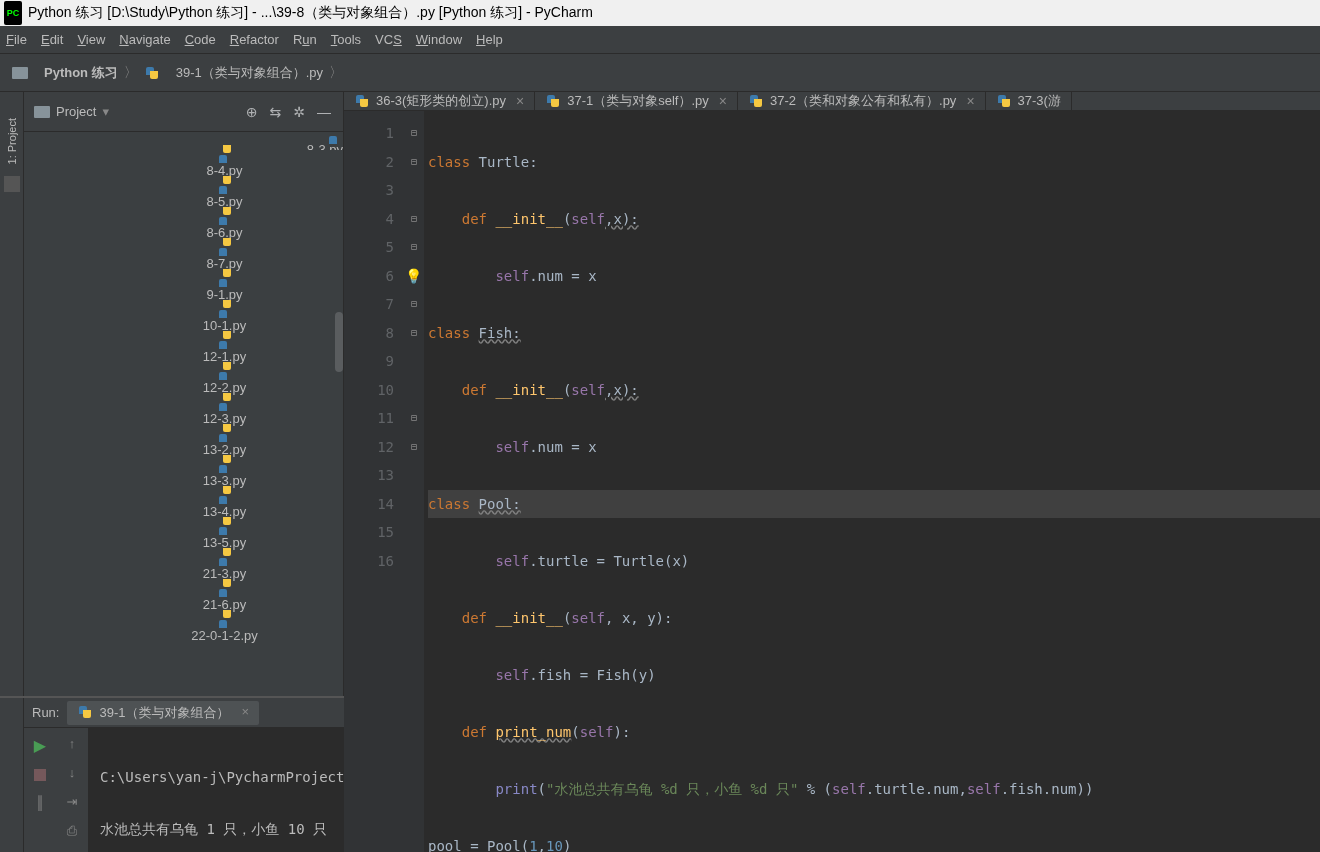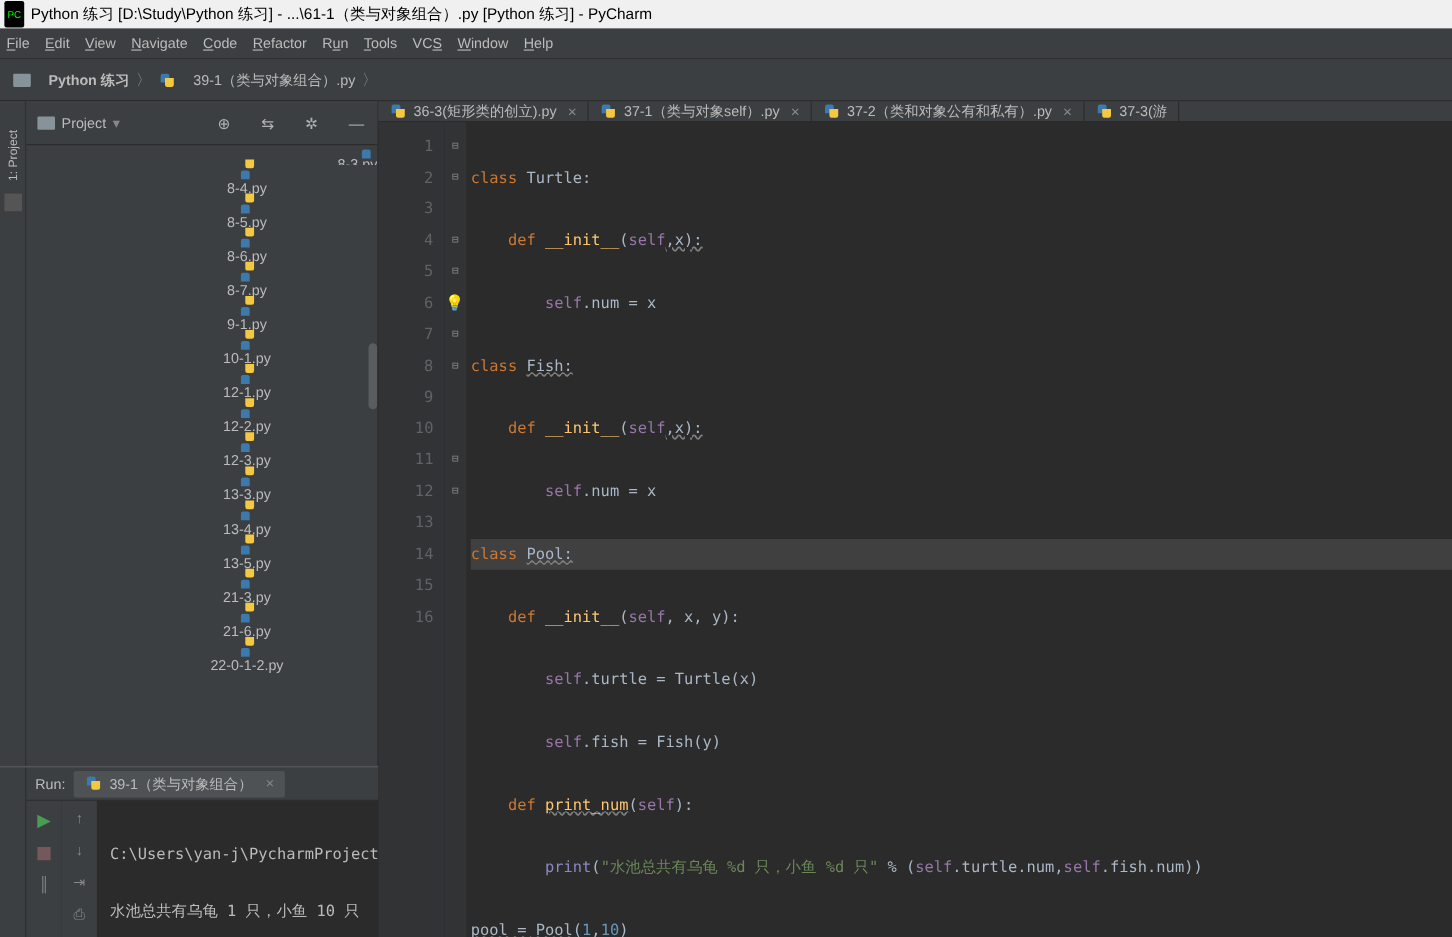--- a/index.html
+++ b/index.html
@@ -1,32 +1,32 @@
 <!DOCTYPE html>
 <html><head>
 <meta charset="utf-8">
 <style>
 * { margin: 0; padding: 0; box-sizing: border-box; }
 body { font-family: "Segoe UI", Arial, sans-serif; background: #3c3f41; color: #bbbbbb; font-size: 13px; overflow: hidden; width: 1320px; height: 852px; }
 .titlebar { background: #f0f0f0; color: #000; height: 26px; display: flex; align-items: center; padding: 0 4px; font-size: 14px; }
-.titlebar .pc-icon { width: 18px; height: 24px; background: #000; color: #0f0; font-size: 9px; font-weight: normal; display: inline-flex; align-items: center; justify-content: center; margin-right: 6px; border-radius: 2px; }
+.titlebar .pc-icon { width: 18px; height: 24px; background: #000; color: #0f0; font-size: 9px; font-weight: bold; display: inline-flex; align-items: center; justify-content: center; margin-right: 6px; border-radius: 2px; }
 .menubar { height: 28px; background: #3c3f41; display: flex; align-items: center; padding: 0 6px; gap: 14px; color: #bbb; border-bottom: 1px solid #2b2b2b; }
 .menubar span u { text-decoration: underline; }
 .navbar { height: 38px; background: #3c3f41; display: flex; align-items: center; padding: 0 8px; border-bottom: 1px solid #2b2b2b; }
 .breadcrumb-item { display: flex; align-items: center; gap: 16px; padding: 0 4px; color: #bbb; }
 .folder-icon { width: 16px; height: 12px; background: #87939a; border-radius: 1px; position: relative; }
 .py-icon { width: 16px; height: 16px; position: relative; display: inline-block; }
 .py-icon::before { content: ""; position: absolute; width: 8px; height: 8px; background: #3d7aab; border-radius: 2px 2px 0 0; top: 2px; left: 2px; }
 .py-icon::after { content: ""; position: absolute; width: 8px; height: 8px; background: #f5c842; border-radius: 0 0 2px 2px; bottom: 2px; right: 2px; }
 .chevron { color: #888; padding: 0 2px; font-size: 14px; }
 .main { display: flex; height: 604px; }
 .left-gutter { width: 24px; background: #3c3f41; border-right: 1px solid #2b2b2b; display: flex; flex-direction: column; align-items: center; padding-top: 20px; }
 .vert-label { writing-mode: vertical-rl; transform: rotate(180deg); color: #bbb; font-size: 11px; padding: 6px 0; cursor: pointer; }
 .sidebar { width: 320px; background: #3b3f41; border-right: 1px solid #2b2b2b; display: flex; flex-direction: column; }
-.sidebar-header { height: 40px; background: #3c3f41; display: flex; align-items: center; padding: 0 10px; border-bottom: 1px solid #2b2b2b; gap: 24px; }
+.sidebar-header { height: 40px; background: #3c3f41; display: flex; align-items: center; padding: 0 10px; border-bottom: 1px solid #2b2b2b; gap: 8px; }
 .sidebar-header .title { flex: 1; display: flex; align-items: center; gap: 6px; }
 .sidebar-header .icon-btn { color: #afb1b3; cursor: pointer; font-size: 14px; padding: 2px; }
 .file-tree { flex: 1; overflow: hidden; padding-top: 2px; position: relative; }
 .tree-scroll { position: absolute; right: 0; top: 180px; width: 8px; height: 60px; background: #5a5d5f; border-radius: 4px; }
 .file-item { display: flex; align-items: center; gap: 8px; padding: 3px 0 3px 82px; color: #bbb; cursor: pointer; height: 31px; flex-direction: column; }
 .file-item.partial { padding-top: 0; height: 16px; overflow: hidden; align-items: flex-end; }
 .editor-area { flex: 1; display: flex; flex-direction: column; background: #2b2b2b; }
 .tabs { height: 40px; background: #3c3f41; display: flex; align-items: stretch; border-bottom: 1px solid #2b2b2b; }
 .tab { display: flex; align-items: center; gap: 6px; padding: 0 10px; color: #bbb; border-right: 1px solid #2b2b2b; cursor: pointer; font-size: 13px; justify-content: center; }
 .tab .close-x { color: #888; font-size: 14px; margin-left: 4px; }
@@ -54,21 +54,21 @@
 .play-icon { color: #499c54; font-size: 16px; }
 .stop-icon { width: 12px; height: 12px; background: #75585b; }
 .run-output { flex: 1; font-family: "Consolas", monospace; font-size: 14px; padding: 10px 12px; color: #bbb; line-height: 26px; white-space: pre; }
 .left-gutter2 { width: 24px; background: #3c3f41; border-right: 1px solid #2b2b2b; display: flex; flex-direction: column; align-items: center; justify-content: flex-end; }
 </style>
 </head>
 <body>
 
 <div class="titlebar">
   <span class="pc-icon">PC</span>
-  <span>Python 练习 [D:\Study\Python 练习] - ...\61-1（类与对象组合）.py [Python 练习] - PyCharm</span>
+  <span>Python 练习 [D:\Study\Python 练习] - ...\39-8（类与对象组合）.py [Python 练习] - PyCharm</span>
 </div>
 
 <div class="menubar">
   <span><u>F</u>ile</span>
   <span><u>E</u>dit</span>
   <span><u>V</u>iew</span>
   <span><u>N</u>avigate</span>
   <span><u>C</u>ode</span>
   <span><u>R</u>efactor</span>
   <span>R<u>u</u>n</span>
@@ -142,20 +142,24 @@
           <span class="py-icon"></span>
           <span>12-1.py</span>
         </div>
       <div class="file-item">
           <span class="py-icon"></span>
           <span>12-2.py</span>
         </div>
       <div class="file-item">
           <span class="py-icon"></span>
           <span>12-3.py</span>
+        </div>
+      <div class="file-item">
+          <span class="py-icon"></span>
+          <span>13-2.py</span>
         </div>
       <div class="file-item">
           <span class="py-icon"></span>
           <span>13-3.py</span>
         </div>
       <div class="file-item">
           <span class="py-icon"></span>
           <span>13-4.py</span>
         </div>
       <div class="file-item">
@@ -238,22 +242,22 @@
           <div></div>
       </div>
       <div class="code">
 <div><span class="c-kw">class </span><span>Turtle:</span></div>
 <div><span class="c-kw">    def </span><span class="c-fn">__init__</span><span>(</span><span class="c-self">self</span><span class="underline-wavy">,x):</span></div>
 <div><span>        </span><span class="c-self">self</span><span>.num = x</span></div>
 <div><span class="c-kw">class </span><span class="underline-wavy">Fish:</span></div>
 <div><span class="c-kw">    def </span><span class="c-fn">__init__</span><span>(</span><span class="c-self">self</span><span class="underline-wavy">,x):</span></div>
 <div><span>        </span><span class="c-self">self</span><span>.num = x</span></div>
 <div class="line-hl"><span class="c-kw">class </span><span class="underline-wavy">Pool:</span></div>
+<div><span>        </span><span class="c-self">self</span><span>.turtle = Turtle(x)</span></div>
 <div><span class="c-kw">    def </span><span class="c-fn">__init__</span><span>(</span><span class="c-self">self</span><span>, x, y):</span></div>
-<div><span>        </span><span class="c-self">self</span><span>.turtle = Turtle(x)</span></div>
 <div><span>        </span><span class="c-self">self</span><span>.fish = Fish(y)</span></div>
 <div><span class="c-kw">    def </span><span class="c-fn underline-wavy">print_num</span><span>(</span><span class="c-self">self</span><span>):</span></div>
 <div><span>        </span><span class="c-builtin">print</span><span>(</span><span class="c-str">"水池总共有乌龟 %d 只，小鱼 %d 只"</span><span> % (</span><span class="c-self">self</span><span>.turtle.num,</span><span class="c-self">self</span><span>.fish.num))</span></div>
 <div><span class="underline-wavy">pool = Pool(</span><span class="c-num">1</span><span>,</span><span class="c-num">10</span><span>)</span></div>
 
 
 
       </div>
     </div>
 

